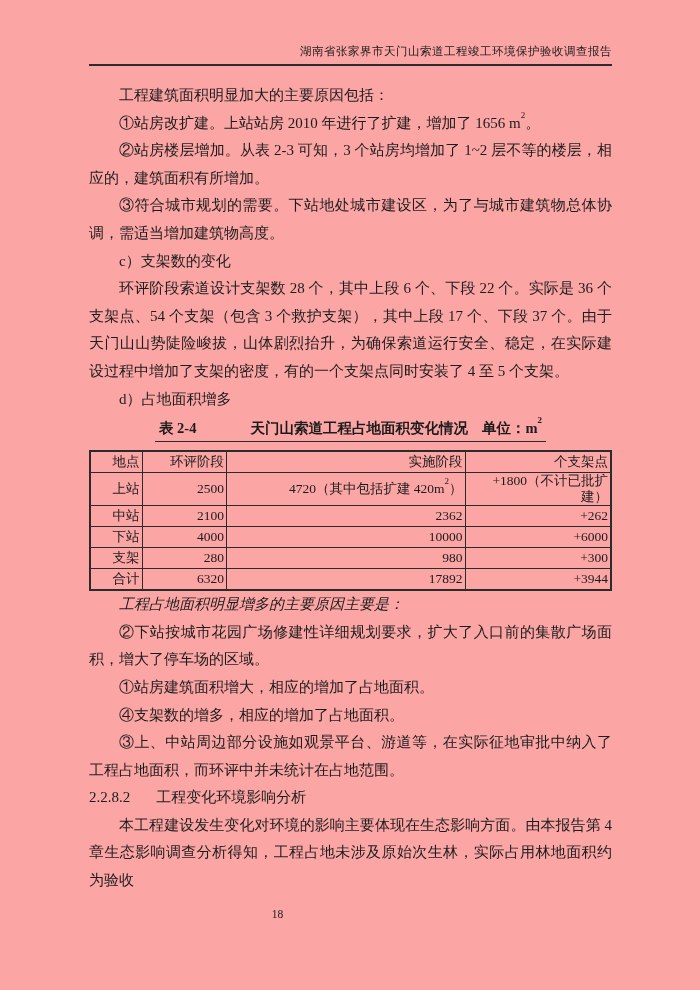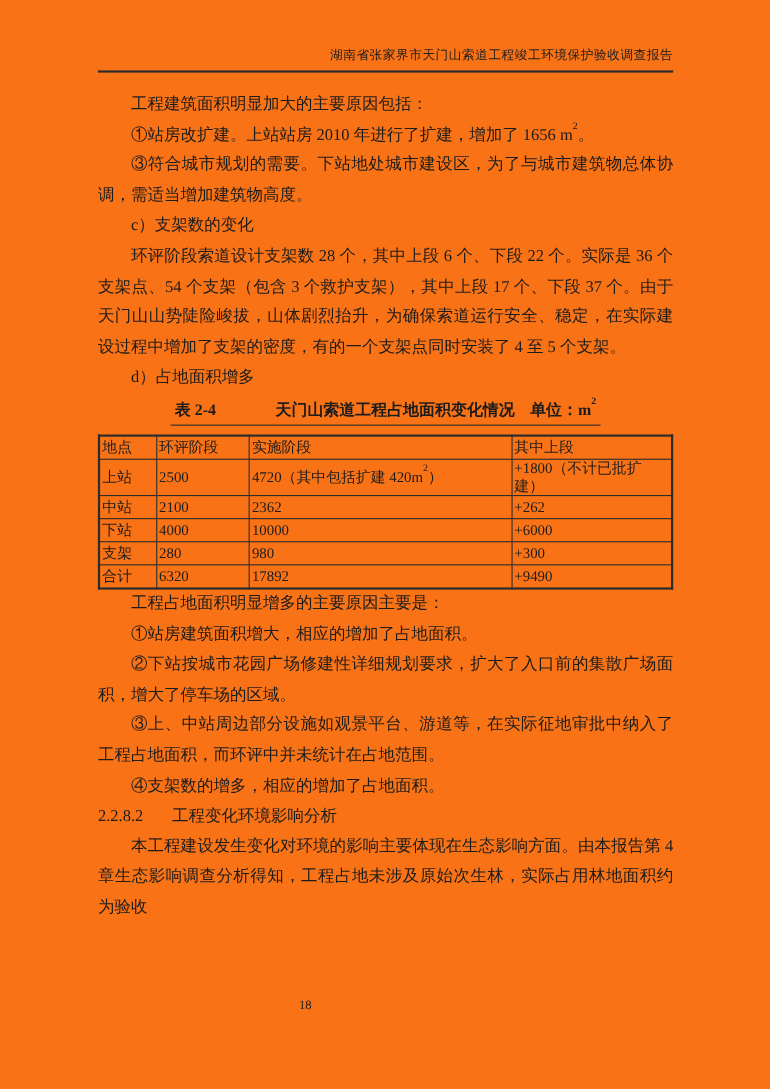--- a/index.html
+++ b/index.html
@@ -1,20 +1,20 @@
 <!DOCTYPE html>
 <html><head>
 <meta charset="utf-8">
 <style>
   html,body { margin:0; padding:0; background:#e8e8e8; }
   .page {
     position:relative;
     width:700px; height:990px;
     margin:0 auto;
-    background:#f97316;
+    background:#fca5a5;
     font-family:"Liberation Serif","DejaVu Serif",serif;
     color:#1c1c1c;
     overflow:hidden;
   }
   .content {
     position:absolute;
     left:89px; top:44px;
     width:523px;
   }
   .header-title {
@@ -54,29 +54,29 @@
   .tt-label { margin-right:54px; }
   .tt-text  { margin-right:14px; }
   table.data-table {
     margin-top:8px;
     width:100%;
     border-collapse:collapse;
     font-size:13.5px;
   }
   table.data-table th, table.data-table td {
     border:1px solid #2b2b2b;
-    text-align:left;
+    text-align:right;
     vertical-align:middle;
     font-weight:normal;
     height:20px;
     padding:0 2px;
     line-height:16px;
   }
   table.data-table { border:2px solid #2b2b2b; }
-  .after-table { margin-top:14px; }
+  .after-table { margin-top:14px;font-style:italic; }
   .section-heading .sec-num { margin-right:26px; }
   .footer {
     position:absolute;
     left:0; top:908px;
     width:555px;
     text-align:center;
     font-size:11.5px;
   }
 </style>
 </head>
@@ -86,20 +86,21 @@
   <div class="content">
 
     <div class="header-title">湖南省张家界市天门山索道工程竣工环境保护验收调查报告</div>
 
     <div class="body-text">
 
       <p class="para indent">工程建筑面积明显加大的主要原因包括：</p>
 
       <p class="para indent"><span>①站房改扩建。上站站房 2010 年进行了扩建，增加了 1656 m</span><sup class="sq">2</sup><span>。</span></p>
 
+      <p class="para indent">②站房楼层增加。从表 2-3 可知，3 个站房均增加了 1~2 层不等的楼层，相应的，建筑面积有所增加。</p>
 
       <p class="para indent">③符合城市规划的需要。下站地处城市建设区，为了与城市建筑物总体协调，需适当增加建筑物高度。</p>
 
       <p class="para indent">c）支架数的变化</p>
 
       <p class="para indent">环评阶段索道设计支架数 28 个，其中上段 6 个、下段 22 个。实际是 36 个支架点、54 个支架（包含 3 个救护支架），其中上段 17 个、下段 37 个。由于天门山山势陡险峻拔，山体剧烈抬升，为确保索道运行安全、稳定，在实际建设过程中增加了支架的密度，有的一个支架点同时安装了 4 至 5 个支架。</p>
 
       <p class="para indent">d）占地面积增多</p>
 
 
@@ -112,21 +113,21 @@
           <col style="width:10%">
           <col style="width:16.2%">
           <col style="width:45.8%">
           <col style="width:28%">
         </colgroup>
         <tbody>
             <tr>
           <th>地点</th>
           <th>环评阶段</th>
           <th>实施阶段</th>
-          <th>其中上段</th>
+          <th>个支架点</th>
         </tr>
         <tr>
           <td>上站</td>
           <td>2500</td>
           <td><span>4720（其中包括扩建 420m</span><sup class="sq">2</sup><span>）</span></td>
           <td>+1800（不计已批扩建）</td>
         </tr>
         <tr>
           <td>中站</td>
           <td>2100</td>
@@ -142,34 +143,34 @@
         <tr>
           <td>支架</td>
           <td>280</td>
           <td>980</td>
           <td>+300</td>
         </tr>
         <tr>
           <td>合计</td>
           <td>6320</td>
           <td>17892</td>
-          <td>+9490</td>
+          <td>+3944</td>
         </tr>
       </tbody>
         </table>
 
       <p class="para indent after-table">工程占地面积明显增多的主要原因主要是：</p>
 
+      <p class="para indent">②下站按城市花园广场修建性详细规划要求，扩大了入口前的集散广场面积，增大了停车场的区域。</p>
+
       <p class="para indent">①站房建筑面积增大，相应的增加了占地面积。</p>
 
-      <p class="para indent">②下站按城市花园广场修建性详细规划要求，扩大了入口前的集散广场面积，增大了停车场的区域。</p>
+      <p class="para indent">④支架数的增多，相应的增加了占地面积。</p>
 
       <p class="para indent">③上、中站周边部分设施如观景平台、游道等，在实际征地审批中纳入了工程占地面积，而环评中并未统计在占地范围。</p>
-
-      <p class="para indent">④支架数的增多，相应的增加了占地面积。</p>
 
       <p class="para section-heading"><span class="sec-num">2.2.8.2</span><span>工程变化环境影响分析</span></p>
 
       <p class="para indent">本工程建设发生变化对环境的影响主要体现在生态影响方面。由本报告第 4 章生态影响调查分析得知，工程占地未涉及原始次生林，实际占用林地面积约为验收</p>
 
     </div>
   </div>
 
   <div class="footer">
     <span>18</span>

